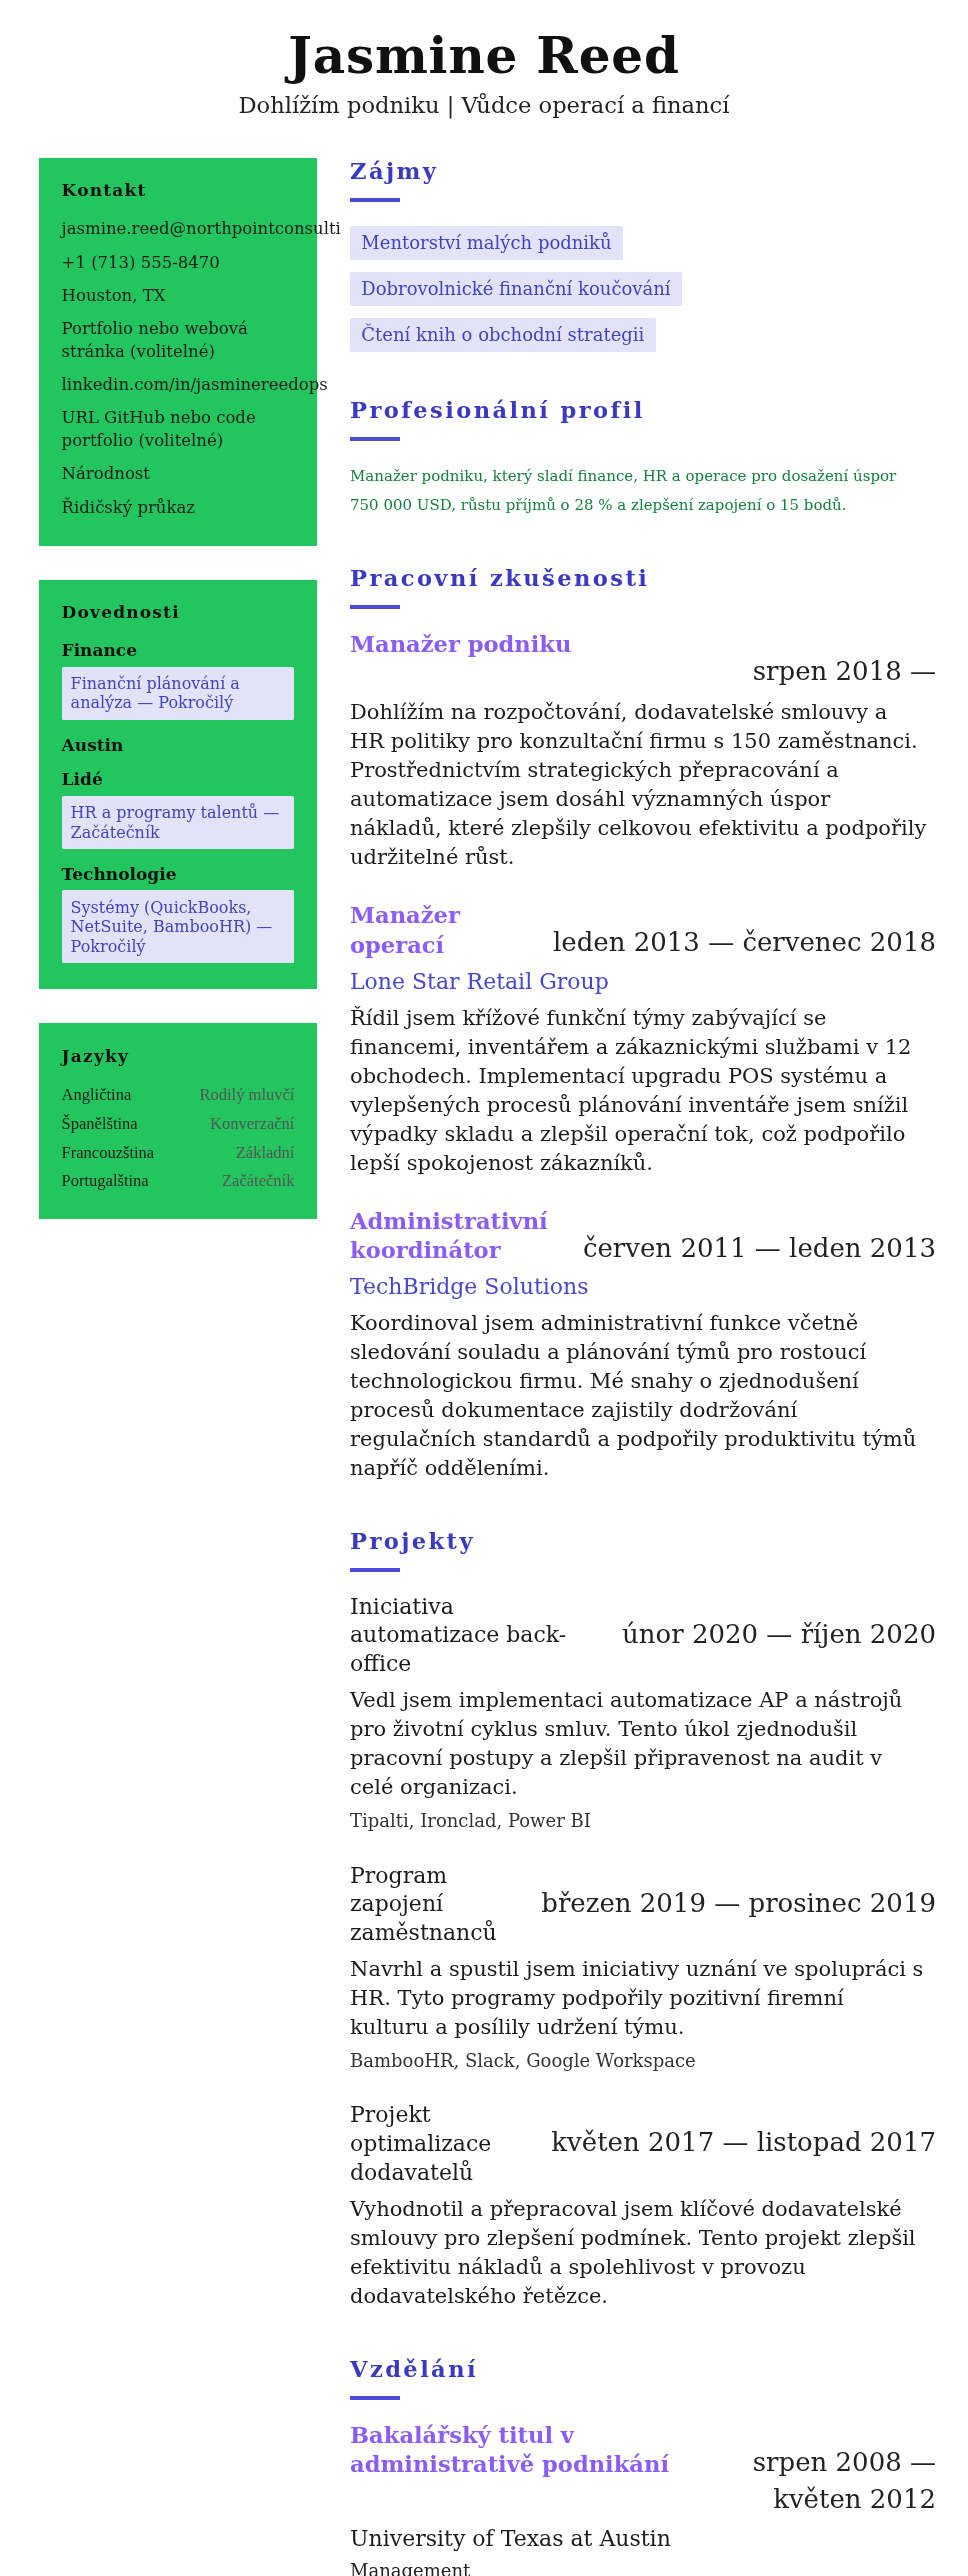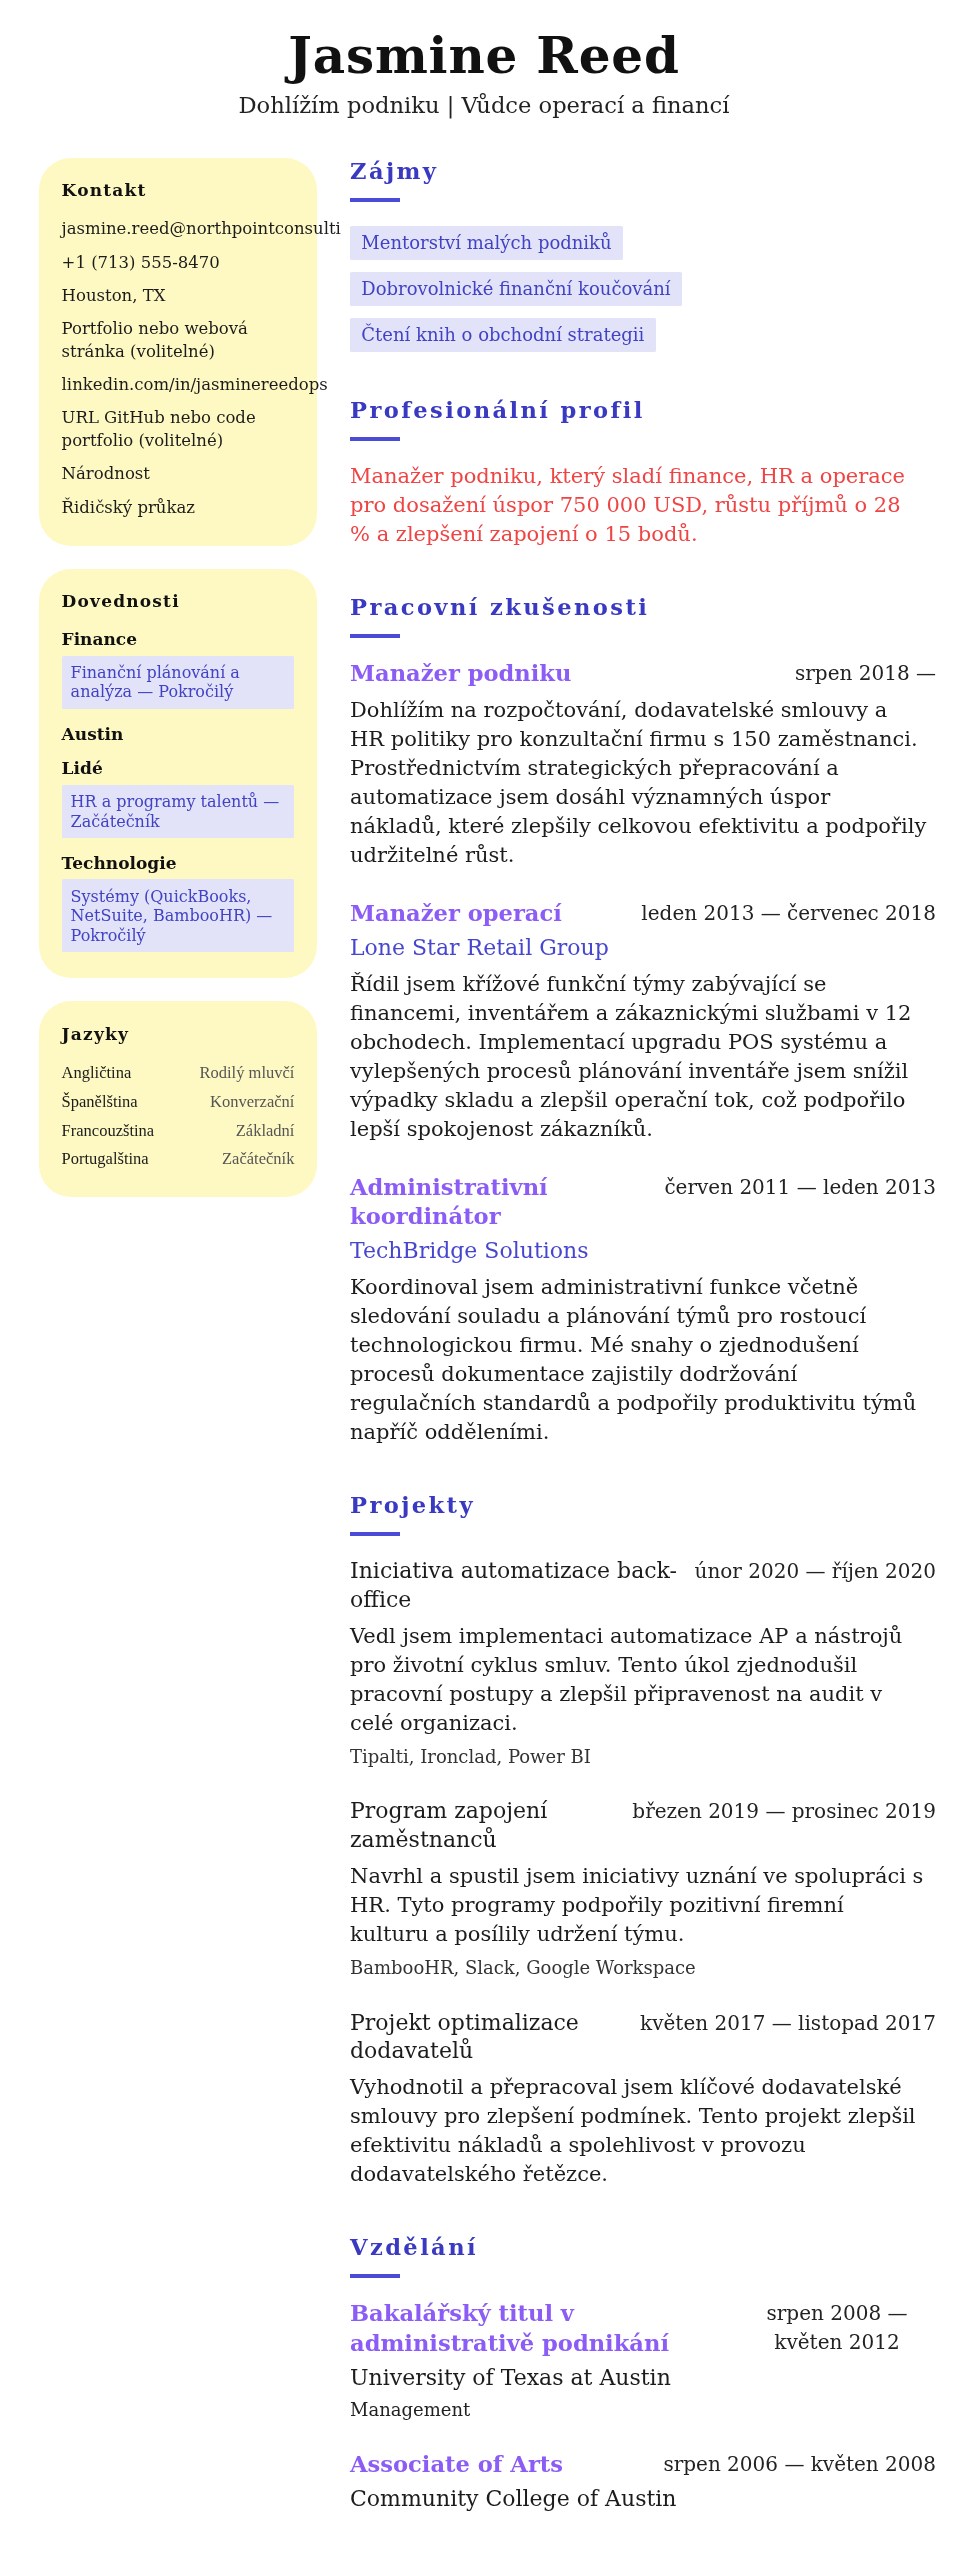--- a/index.html
+++ b/index.html
@@ -35,24 +35,23 @@
     align-items: flex-start;
     padding: 0 32px 48px 39px;
     margin-top: 37px;
     gap: 33px;
   }
   aside.sidebar { width: 278px; flex: none; }
   main.content { flex: 1; min-width: 0; }
 
   
   .side-box {
-    background: #fef9c3;
+    background: #22c55e;
     padding: 22.6px 22.6px 26px 22.6px;
-    margin-bottom: 23px;
-    border-radius: 32px;
+    margin-bottom: 34px;
   }
   .side-heading {
     font-size: 17px;
     font-weight: bold;
     color: #111;
     letter-spacing: 1.2px;
     margin: 0 0 18px 0;
   }
   .contact-item {
     font-size: 16.5px;
@@ -115,49 +114,50 @@
     background: #e2e3f8;
     color: #4242c4;
     font-size: 18px;
     line-height: 1.2;
     padding: 6.5px 11.3px;
     border-radius: 1.6px;
     white-space: nowrap;
   }
 
   .paragraph {
-    font-size: 21px;
+    font-size: 15px;
     line-height: 29px;
     max-width: 577px;
-    color: #ef4444;
+    color: #15803d;
   }
 
   .entry { margin-top: 29px; }
   .entry:first-child { margin-top: 0; }
   .entry-head {
     display: flex;
     justify-content: space-between;
     align-items: flex-start;
     gap: 16px;
   }
   .entry-title {
     font-size: 22.6px;
     font-weight: bold;
     line-height: 1.3;
     color: #8b5cf6;
     max-width: 420px;
   }
   .entry-title.regular { font-weight: normal; font-size: 22px; color: #1c1c1c; }
   .entry-date {
-    font-size: 20px;
+    font-size: 26px;
     line-height: 1.45;
     color: #222;
     white-space: nowrap;
     flex: none;
-    text-align: center;
+    text-align: right;
+    margin-top: 23px;
   }
   .entry-date.squeeze { white-space: normal; max-width: 198px; }
   .entry-company {
     font-size: 22px;
     color: #4646cf;
     margin-top: 5.6px;
     line-height: 1.3;
   }
   .entry-desc {
     font-size: 21px;

